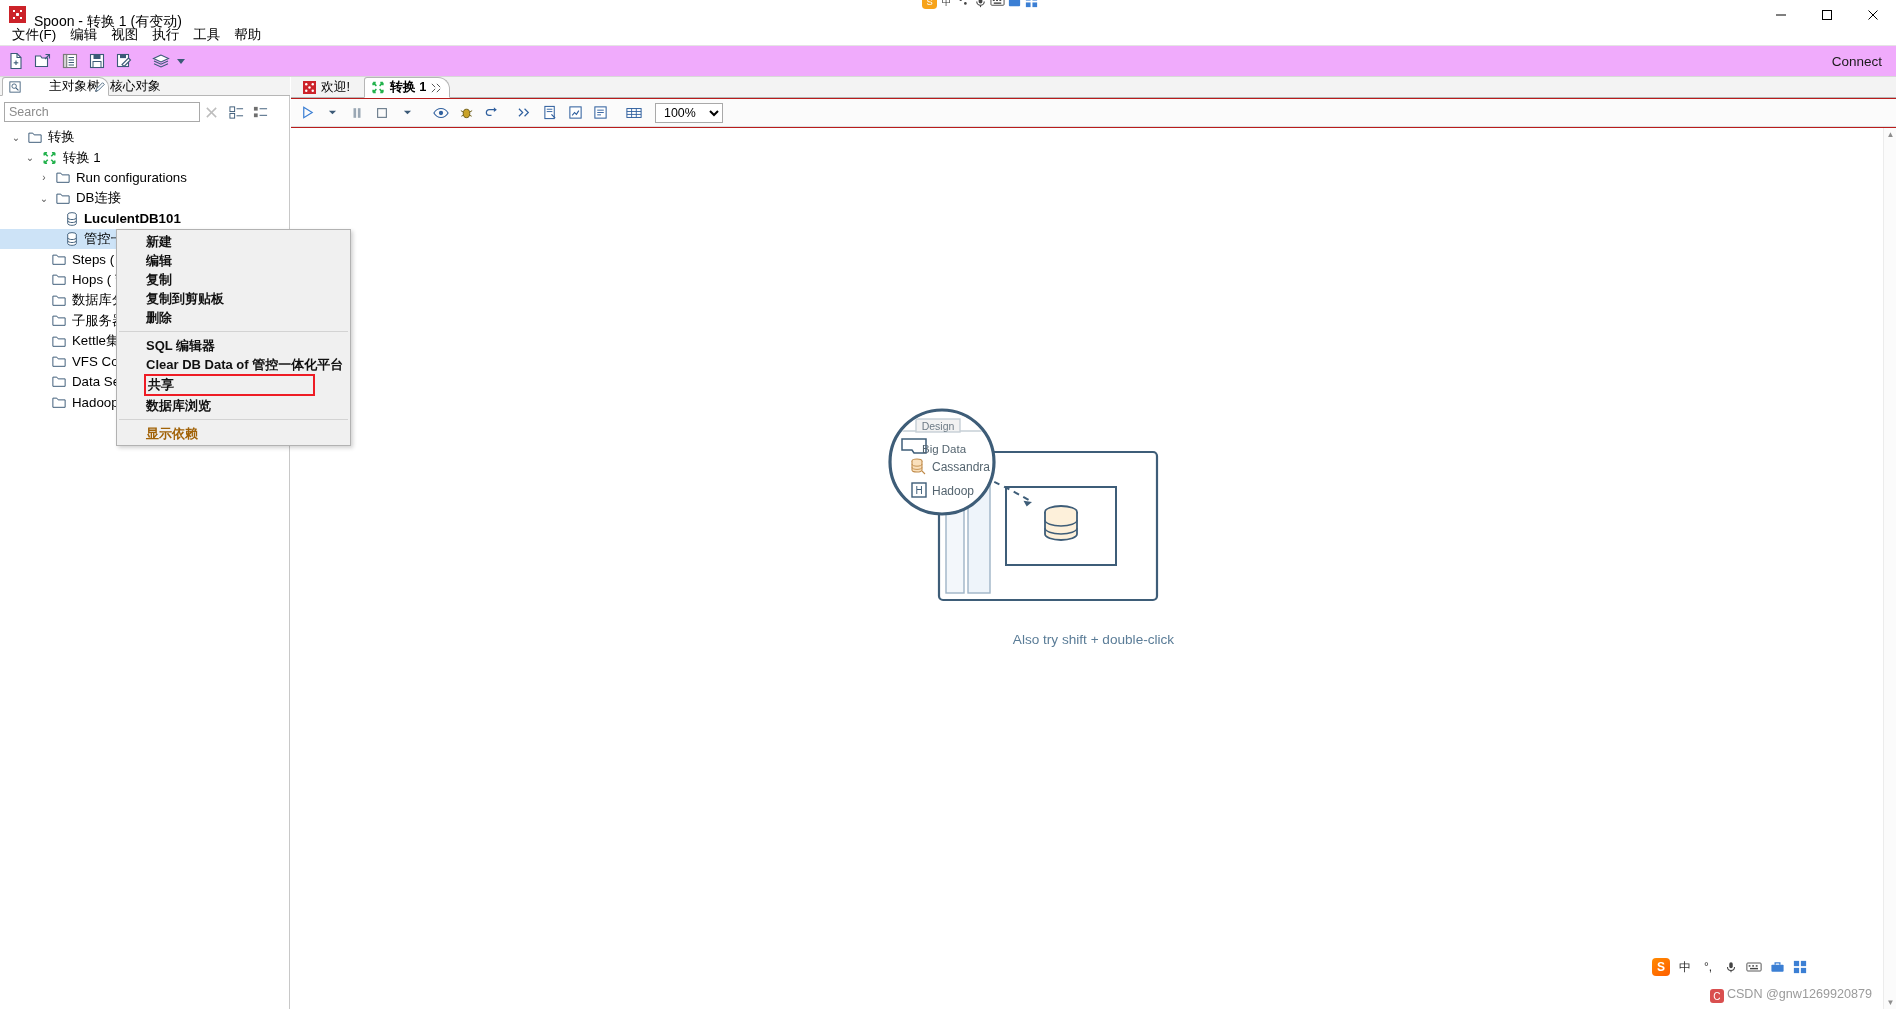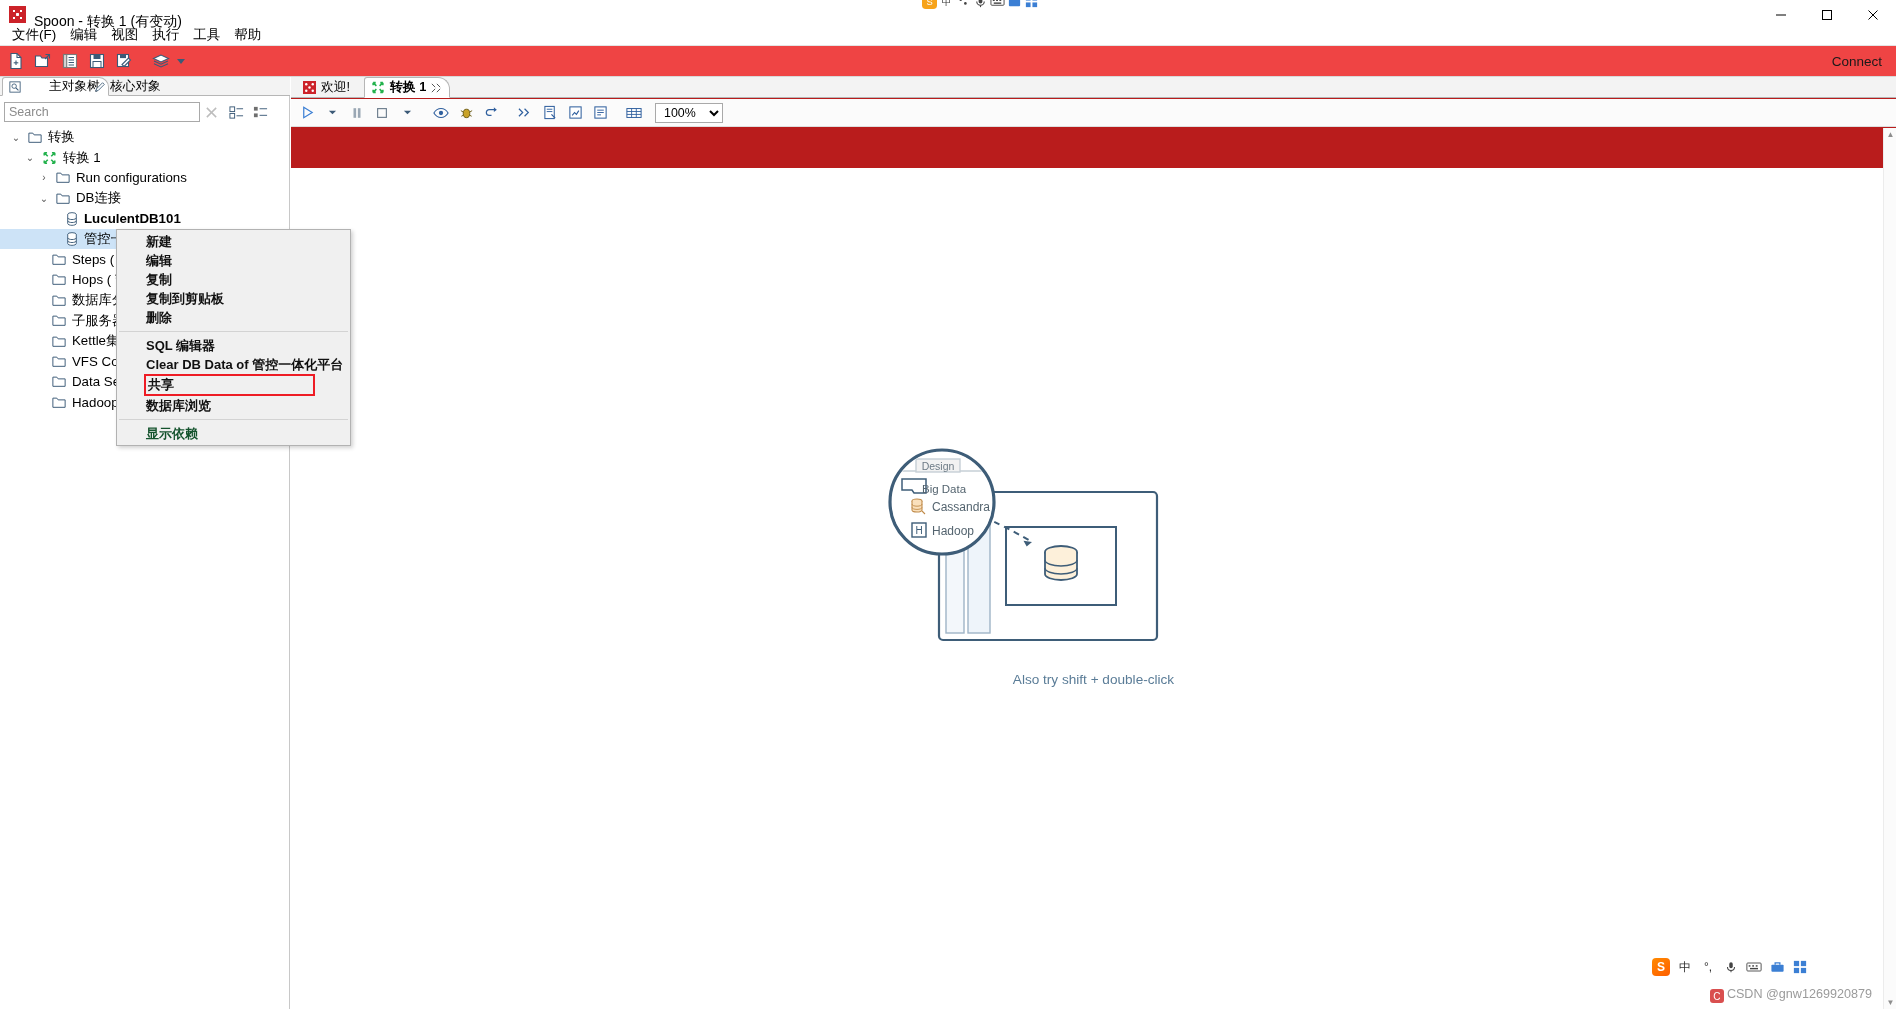--- a/index.html
+++ b/index.html
@@ -60,21 +60,21 @@
   .menubar {
     position: absolute; left: 0; top: 25px; width: 1896px; height: 20px;
     display: flex; align-items: center; padding-left: 5px;
     font-size: 13.5px; color: #000;
   }
   .menubar .mi { padding: 1px 7px; cursor: default; white-space: nowrap; }
 
   
   .toolbar {
     position: absolute; left: 0; top: 45px; width: 1896px; height: 32px;
-    background: #ef4444;
+    background: #f0abfc;
     border-top: 1px solid #e4e4e4;
     border-bottom: 1px solid #d8d8d8;
     display: flex; align-items: center; padding-left: 3px; gap: 2px;
   }
   .tb-btn {
     width: 25px; height: 25px; display: flex; align-items: center; justify-content: center;
   }
   .tb-sep { width: 8px; }
   .caret-dn {
     width: 0; height: 0; border-left: 4px solid transparent; border-right: 4px solid transparent;
@@ -167,21 +167,21 @@
     display: flex; align-items: center; padding-left: 4px; gap: 1px;
   }
   .etb { width: 24px; height: 22px; display:flex; align-items:center; justify-content:center; }
   .zoomsel {
     width: 68px; height: 20px; border: 1px solid #a9a9a9; background: #fff;
     font-size: 12.4px; padding-left: 4px; margin-left: 8px;
     font-family: "Liberation Sans", sans-serif;
   }
   .canvas {
     position: absolute; left: 0; top: 51px; right: 0; bottom: 0;
-    background: #ffffff; overflow: hidden; margin-top: 40px;
+    background: #ffffff; overflow: hidden;
   }
   .canvas-scroll-v {
     position: absolute; right: 0; top: 51px; bottom: 0; width: 13px; background: #fbfbfb;
     border-left: 1px solid #ececec;
   }
   .sc-arrow { width: 13px; height: 13px; display:flex; align-items:center; justify-content:center; color:#8d8d8d; font-size:8px; }
 
   .dd-wrap {
     position: absolute; left: 50%; top: 271px; transform: translateX(-50%);
     width: 420px; text-align: center;
@@ -197,21 +197,21 @@
     box-shadow: 2px 2px 4px rgba(0,0,0,0.18);
     padding: 2px 0;
     z-index: 50;
     font-weight: bold;
   }
   .ctxitem {
     height: 19px; display: flex; align-items: center;
     padding-left: 29px; font-size: 13px; color: #111;
     white-space: nowrap;
   }
-  .ctxitem.disabled { color: #14532d; }
+  .ctxitem.disabled { color: #a16207; }
   .ctxsep { height: 1px; background: #d3d3d3; margin: 4px 2px; }
   .ctxitem.marked {
     border: 2px solid #ee1c25; height: 22px; margin: 0 35px 0 27px;
     padding-left: 2px; background: #f0f0f0;
   }
 
   
   .imebar {
     position: absolute; left: 1652px; top: 958px;
     display: flex; align-items: center; gap: 7px;

